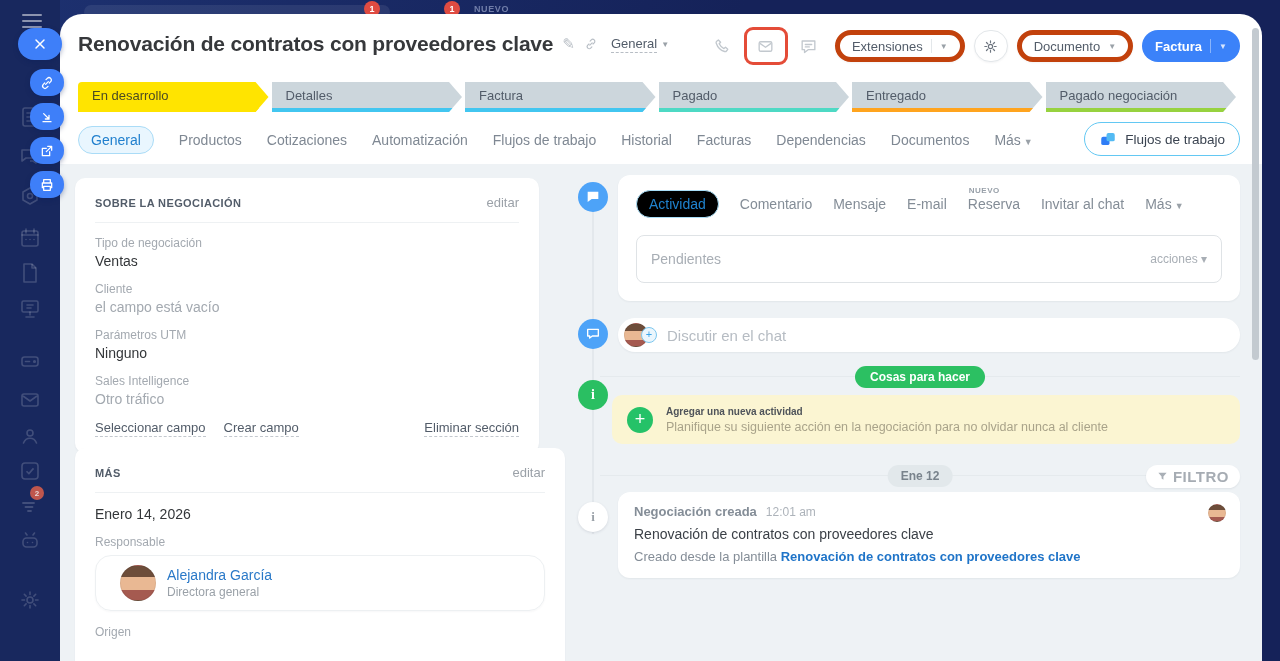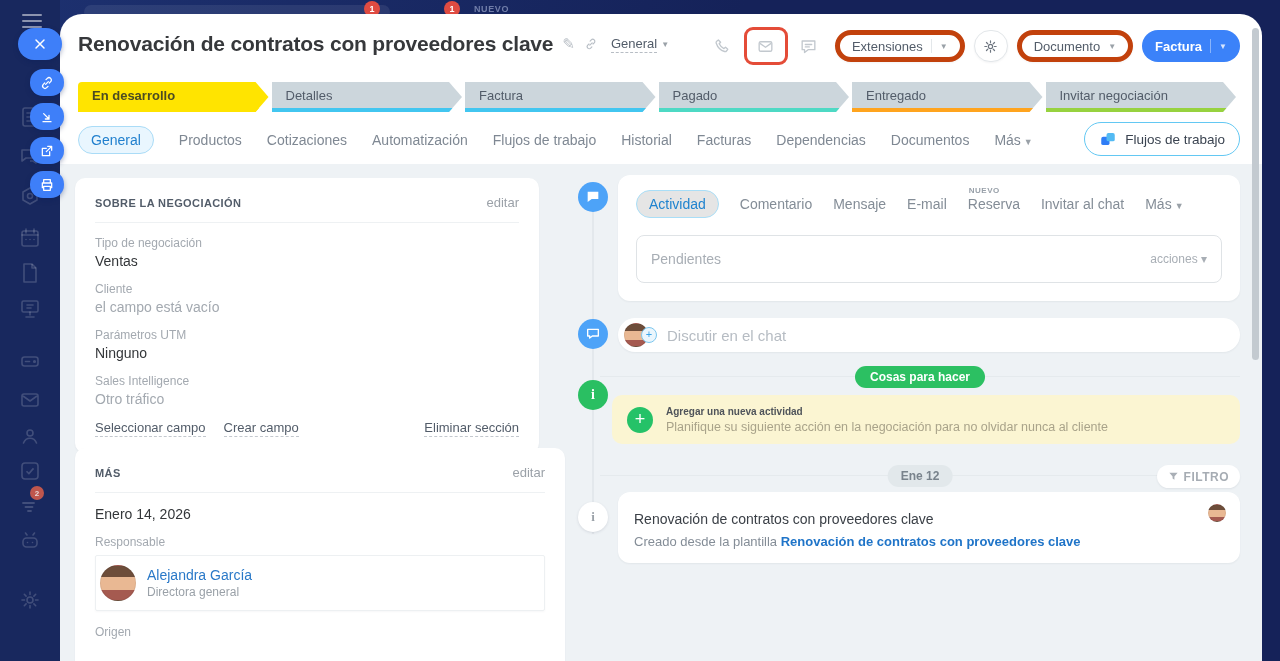--- a/index.html
+++ b/index.html
@@ -50,21 +50,21 @@
   .gear-btn svg { width:17px; height:17px; }
   .bbtn { height:32px; background:#3b82f9; border-radius:16px; display:flex; align-items:center; gap:8px; padding:0 13px; font-size:13px; font-weight:bold; color:#fff; cursor:pointer; }
   .bbtn .sep { width:1px; height:14px; background:rgba(255,255,255,.4); }
   .bbtn .car { color:#d7e5fd; }
 
   
   .stages { position:absolute; left:18px; top:68px; width:1158px; height:30px; display:flex; gap:3px; }
   .stage { flex:1; position:relative; clip-path:polygon(0 0, calc(100% - 13px) 0, 100% 50%, calc(100% - 13px) 100%, 0 100%); cursor:pointer; }
   .stage:first-child { border-radius:4px 0 0 4px; }
   .stage span { position:absolute; left:14px; top:6px; font-size:13px; }
-  .stage.active span { font-weight:bold;text-align:right; }
+  .stage.active span { font-weight:normal;text-align:right; }
   .sbar { position:absolute; left:0; bottom:0; height:4px; width:calc(100% - 8px); }
 
   
   .tabs { position:absolute; left:18px; top:112px; display:flex; align-items:center; gap:25px; }
   .tab { font-size:14px; color:#7f8893; cursor:pointer; white-space:nowrap; }
   .tab.active { color:#2180ce; background:#e9f6fe; border:1px solid #aadcf7; border-radius:16px; padding:5px 12px; }
   .tab .car { font-size:9px; color:#9aa1a8; margin-left:3px; }
   .wf-btn { position:absolute; right:22px; top:108px; height:34px; border:1.5px solid #63c8f3; background:#fff; border-radius:18px; display:flex; align-items:center; gap:8px; padding:0 14px; font-size:13.5px; color:#3a4350; cursor:pointer; }
   .wf-btn svg { width:18px; height:18px; }
 
@@ -77,60 +77,60 @@
   .f-label { font-size:12px; color:#a3a9b0; }
   .f-value { font-size:14px; color:#333639; margin:3px 0 13px; }
   .f-value.empty { color:#a3a9b0; }
 
   .about-card { left:15px; top:164px; width:464px; padding:17px 20px 16px; }
   .links-row { display:flex; gap:18px; margin-top:4px; align-items:center; }
   .dashed { font-size:13px; color:#525c69; border-bottom:1px dashed #c3c8cе; border-bottom:1px dashed #c3c8ce; padding-bottom:1px; cursor:pointer; }
   .push { margin-left:auto; }
 
   .more-card { left:15px; top:434px; width:490px; padding:17px 20px 40px; }
-  .person { border:1px solid #edf0f2; border-radius:2px; padding:9px 4px; display:flex; align-items:center; gap:11px; margin:6px 0 14px; box-shadow:0 1px 2px rgba(40,50,70,.04); cursor:pointer; }
+  .person { border:1px solid #edf0f2; border-radius:16px; padding:9px 24px; display:flex; align-items:center; gap:11px; margin:6px 0 14px; box-shadow:0 1px 2px rgba(40,50,70,.04); cursor:pointer; }
   .avatar { border-radius:50%; background:linear-gradient(180deg,#6d4d3a 0 32%,#e9b893 32% 72%,#a55a50 72% 100%); border:1px solid rgba(0,0,0,.06); }
   .av36 { width:36px; height:36px; }
   .av24 { width:24px; height:24px; }
   .av18 { width:18px; height:18px; }
   .p-name { font-size:14px; color:#2a79c8; cursor:pointer; }
   .p-role { font-size:12px; color:#9aa1a8; margin-top:2px; }
 
   
   .rail { position:absolute; left:532px; top:190px; width:2px; height:330px; background:#e3e8ec; }
   .marker { position:absolute; left:518px; width:30px; height:30px; border-radius:50%; display:flex; align-items:center; justify-content:center; z-index:2; }
   .marker svg { width:16px; height:16px; }
   .m-blue { background:#4da3f8; color:#fff; }
   .m-green { background:#2abf62; color:#fff; font-size:14px; font-weight:bold; font-family:"Liberation Serif","DejaVu Serif",serif; }
   .m-white { background:#fff; color:#9aa1a8; font-size:13px; font-weight:bold; font-family:"Liberation Serif","DejaVu Serif",serif; box-shadow:0 1px 3px rgba(40,50,70,.12); }
 
   .composer { left:558px; top:161px; width:622px; border-radius:12px; padding:15px 18px 18px; }
   .a-tabs { display:flex; align-items:center; gap:21px; }
   .a-tab { font-size:14px; color:#848d97; cursor:pointer; position:relative; white-space:nowrap; }
-  .a-tab.active { color:#1f83cf; background:#e5e5e5; border:1px solid #a9def7; border-radius:16px; padding:5px 12px; }
+  .a-tab.active { color:#1f83cf; background:#000000; border:1px solid #a9def7; border-radius:16px; padding:5px 12px; }
   .a-tab .nuevo { position:absolute; top:-10px; left:1px; font-size:8px; font-weight:bold; letter-spacing:.5px; color:#98a0a9; }
   .a-tab .car { font-size:9px; color:#9aa1a8; margin-left:3px; }
   .todo-input { margin-top:17px; height:48px; border:1px solid #dfe3e6; border-radius:8px; display:flex; align-items:center; padding:0 14px; gap:10px; }
   .todo-input input { border:none; outline:none; flex:1; font-size:14px; color:#333; background:transparent; font-family:inherit; }
   .todo-input input::placeholder { color:#a8aeb5; }
   .actions-dd { font-size:12px; color:#a8aeb5; cursor:pointer; white-space:nowrap; }
 
   .chatbar { left:558px; top:304px; width:622px; height:34px; border-radius:17px; display:flex; align-items:center; padding:0 6px; }
   .plus-badge { width:16px; height:16px; border-radius:50%; background:#eaf6fd; border:1.5px solid #7cc6ee; color:#3aa4e8; font-size:11px; line-height:13px; text-align:center; margin-left:-7px; z-index:2; cursor:pointer; }
   .chatbar input { border:none; outline:none; flex:1; margin-left:10px; font-size:15px; background:transparent; font-family:inherit; }
   .chatbar input::placeholder { color:#b6bcc3; }
 
   .sep-row { position:absolute; left:540px; width:640px; height:22px; }
   .sep-row .line { position:absolute; left:0; right:0; top:10px; height:1px; background:#e5eaed; }
   .todo-sep { top:352px; display:flex; justify-content:center; }
   .green-pill { position:relative; z-index:2; background:#2cc062; color:#fff; font-size:12px; font-weight:bold; padding:4px 15px; border-radius:12px; cursor:pointer; }
   .date-sep { top:451px; }
   .date-pill { position:absolute; left:50%; transform:translateX(-50%); top:0; z-index:2; background:#e2e8eb; color:#79838c; font-size:12px; font-weight:bold; padding:4px 13px; border-radius:12px; }
   .filter-btn { position:absolute; right:0; top:0; z-index:2; background:#fff; border-radius:13px; height:23px; display:flex; align-items:center; gap:5px; padding:0 11px; box-shadow:0 1px 2px rgba(40,50,70,.08); cursor:pointer; }
-  .filter-btn span { font-size:12px; font-weight:bold; letter-spacing:.5px; color:#a6acb3; }
+  .filter-btn span { font-size:15px; font-weight:bold; letter-spacing:.5px; color:#a6acb3; }
   .filter-btn svg { width:11px; height:11px; color:#a9afb6; }
 
   .banner { position:absolute; left:552px; top:381px; width:628px; height:49px; background:#fbf5d2; border-radius:10px; display:flex; align-items:center; gap:13px; padding:0 15px; cursor:pointer; }
   .plus-circle { width:26px; height:26px; border-radius:50%; background:#25c268; color:#fff; font-size:18px; line-height:24px; text-align:center; flex:none; }
   .banner-title { font-size:10px; font-weight:bold; color:#4f545a; }
   .banner-sub { font-size:12.5px; color:#a9a38a; margin-top:3px; }
 
   .event-card { left:558px; top:478px; width:622px; border-radius:12px; padding:12px 16px 14px; }
   .ev-line1 { display:flex; align-items:baseline; gap:9px; }
   .ev-title { font-size:13px; font-weight:bold; color:#848d97; }
@@ -312,21 +312,21 @@
       </div>
     <div class="stage" style="background: rgb(204, 214, 220); color: rgb(82, 92, 105);">
         <span>Pagado</span>
         <i class="sbar" style="background: rgb(78, 217, 196);"></i>
       </div>
     <div class="stage" style="background: rgb(204, 214, 220); color: rgb(82, 92, 105);">
         <span>Entregado</span>
         <i class="sbar" style="background: rgb(255, 164, 30);"></i>
       </div>
     <div class="stage" style="background: rgb(204, 214, 220); color: rgb(82, 92, 105);">
-        <span>Invitar negociación</span>
+        <span>Pagado negociación</span>
         <i class="sbar" style="background: rgb(151, 210, 63);"></i>
       </div>
   </div>
 
   <nav class="tabs">
     <span class="tab active">General</span>
     <span class="tab">Productos</span>
     <span class="tab">Cotizaciones</span>
     <span class="tab">Automatización</span>
     <span class="tab">Flujos de trabajo</span>
@@ -447,20 +447,24 @@
     <span class="date-pill">Ene 12</span>
     <span class="filter-btn">
       <svg viewBox="0 0 24 24" fill="currentColor">
           <path d="M3 4h18l-7 8v7l-4-2.5V12z"></path>
         </svg>
       <span>FILTRO</span>
     </span>
   </div>
 
   <section class="card event-card">
+    <div class="ev-line1">
+      <span class="ev-title">Negociación creada</span>
+      <span class="ev-time">12:01 am</span>
+    </div>
     <div class="ev-body">Renovación de contratos con proveedores clave</div>
     <div class="ev-foot">
       <span>Creado desde la plantilla</span>
       <span class="ev-link">Renovación de contratos con proveedores clave</span>
     </div>
     <div class="avatar av18 ev-avatar"></div>
   </section>
 
   <div class="scroll-thumb"></div>
 </main>

